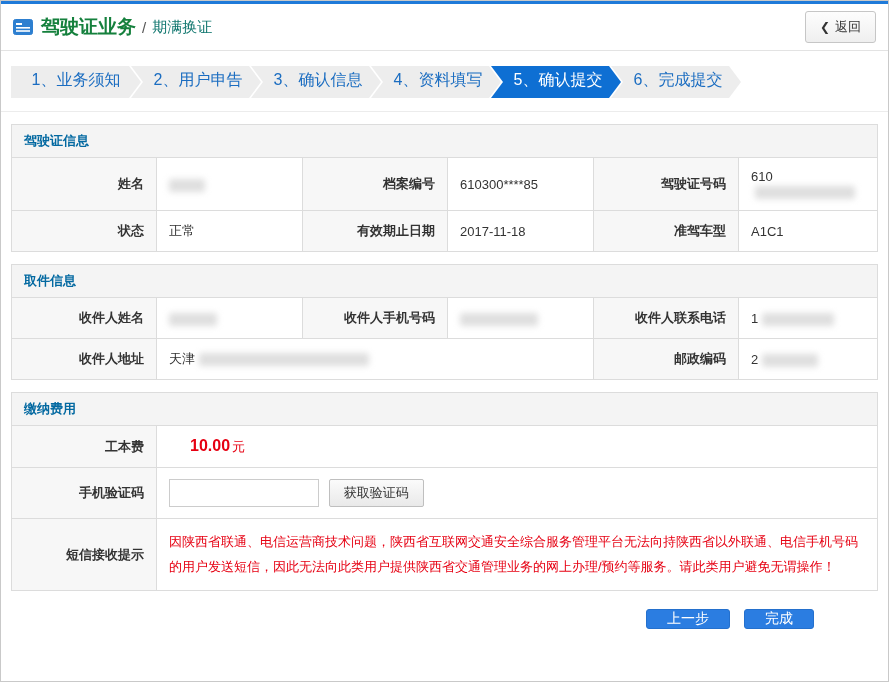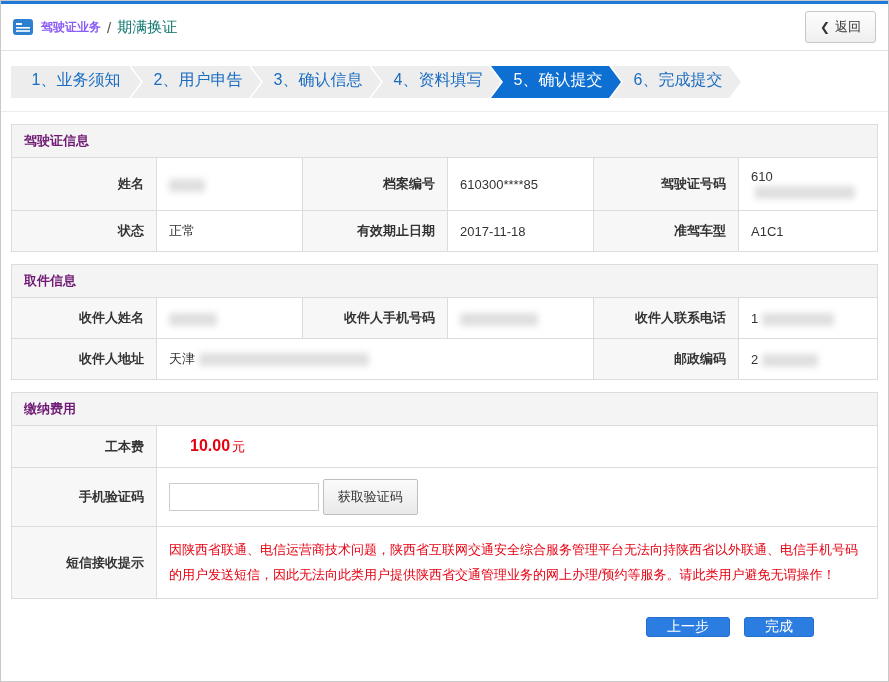--- a/index.html
+++ b/index.html
@@ -16,21 +16,21 @@
     overflow: hidden;
   }
   .topbar { height: 3px; background: #1f7ad9; }
 
   
   .header {
     height: 47px; display: flex; align-items: center;
     padding: 0 12px; border-bottom: 1px solid #e3e3e3;
   }
   .hicon { margin-right: 8px; display: inline-flex; align-items: center; }
-  .htitle { font-size: 12px; font-weight: bold; color: #8b5cf6; }
+  .htitle { font-size: 19px; font-weight: bold; color: #15803d; }
   .hsep { margin: 0 6px; color: #555; font-size: 15px; }
   .hsub  { font-size: 15px; color: #0f766e; }
   .back-btn {
     margin-left: auto; display: inline-flex; align-items: center; gap: 5px;
     background: linear-gradient(#fdfdfd, #efefef);
     border: 1px solid #c6c6c6; border-radius: 3px;
     padding: 6px 14px; font-size: 13px; color: #333; cursor: pointer;
   }
   .back-btn .arr { font-size: 12px; color: #333; }
 
@@ -53,21 +53,21 @@
   .step.active { background: #0e6fd3; color: #fff; }
 
   
   .content { padding: 12px 10px 0; }
   table.tbl {
     width: 100%; border-collapse: collapse; margin-bottom: 12px;
     font-size: 13px; table-layout: fixed;
   }
   table.tbl td { border: 1px solid #dcdcdc; padding: 11px 12px; vertical-align: middle; }
   tr.sect td {
-    background: #f4f4f4; font-weight: bold; color: #701a75;
+    background: #f4f4f4; font-weight: bold; color: #0369a1;
     padding: 7px 12px; text-align: left;
   }
   td.lbl { background: #f7f7f7; font-weight: bold; text-align: right; color: #333; white-space: nowrap; }
   td.val { background: #fff; color: #333; overflow: hidden; }
 
   .redact {
     display: inline-block; height: 13px; border-radius: 2px;
     background: #c4c4c4; filter: blur(3px); opacity: .55;
     vertical-align: middle; margin-left: 4px;
   }
@@ -75,21 +75,21 @@
   .w36{width:36px}.w48{width:48px}.w56{width:56px}.w72{width:72px}.w78{width:78px}.w100{width:100px}.w170{width:170px}
 
   .fee { color: #e60012; font-weight: bold; font-size: 16px; margin-left: 21px; }
   .fee-unit { color: #e60012; font-size: 13px; margin-left: 2px; }
 
   .cap-input {
     width: 150px; height: 28px; border: 1px solid #ccc;
     padding: 0 6px; font-size: 13px; vertical-align: middle;
   }
   .cap-btn {
-    height: 36px; margin-left: 0; padding: 0 14px;
+    height: 28px; margin-left: 6px; padding: 0 14px;
     background: linear-gradient(#fbfbfb, #e9e9e9);
     border: 1px solid #bfbfbf; border-radius: 2px;
     font-size: 13px; color: #333; cursor: pointer; vertical-align: middle;
   }
   .notice { color: #e60012; line-height: 1.9; font-size: 13px; padding-right: 6px; }
 
   
   .footer {
     display: flex; justify-content: flex-end; gap: 14px;
     padding: 6px 64px 0 0;

